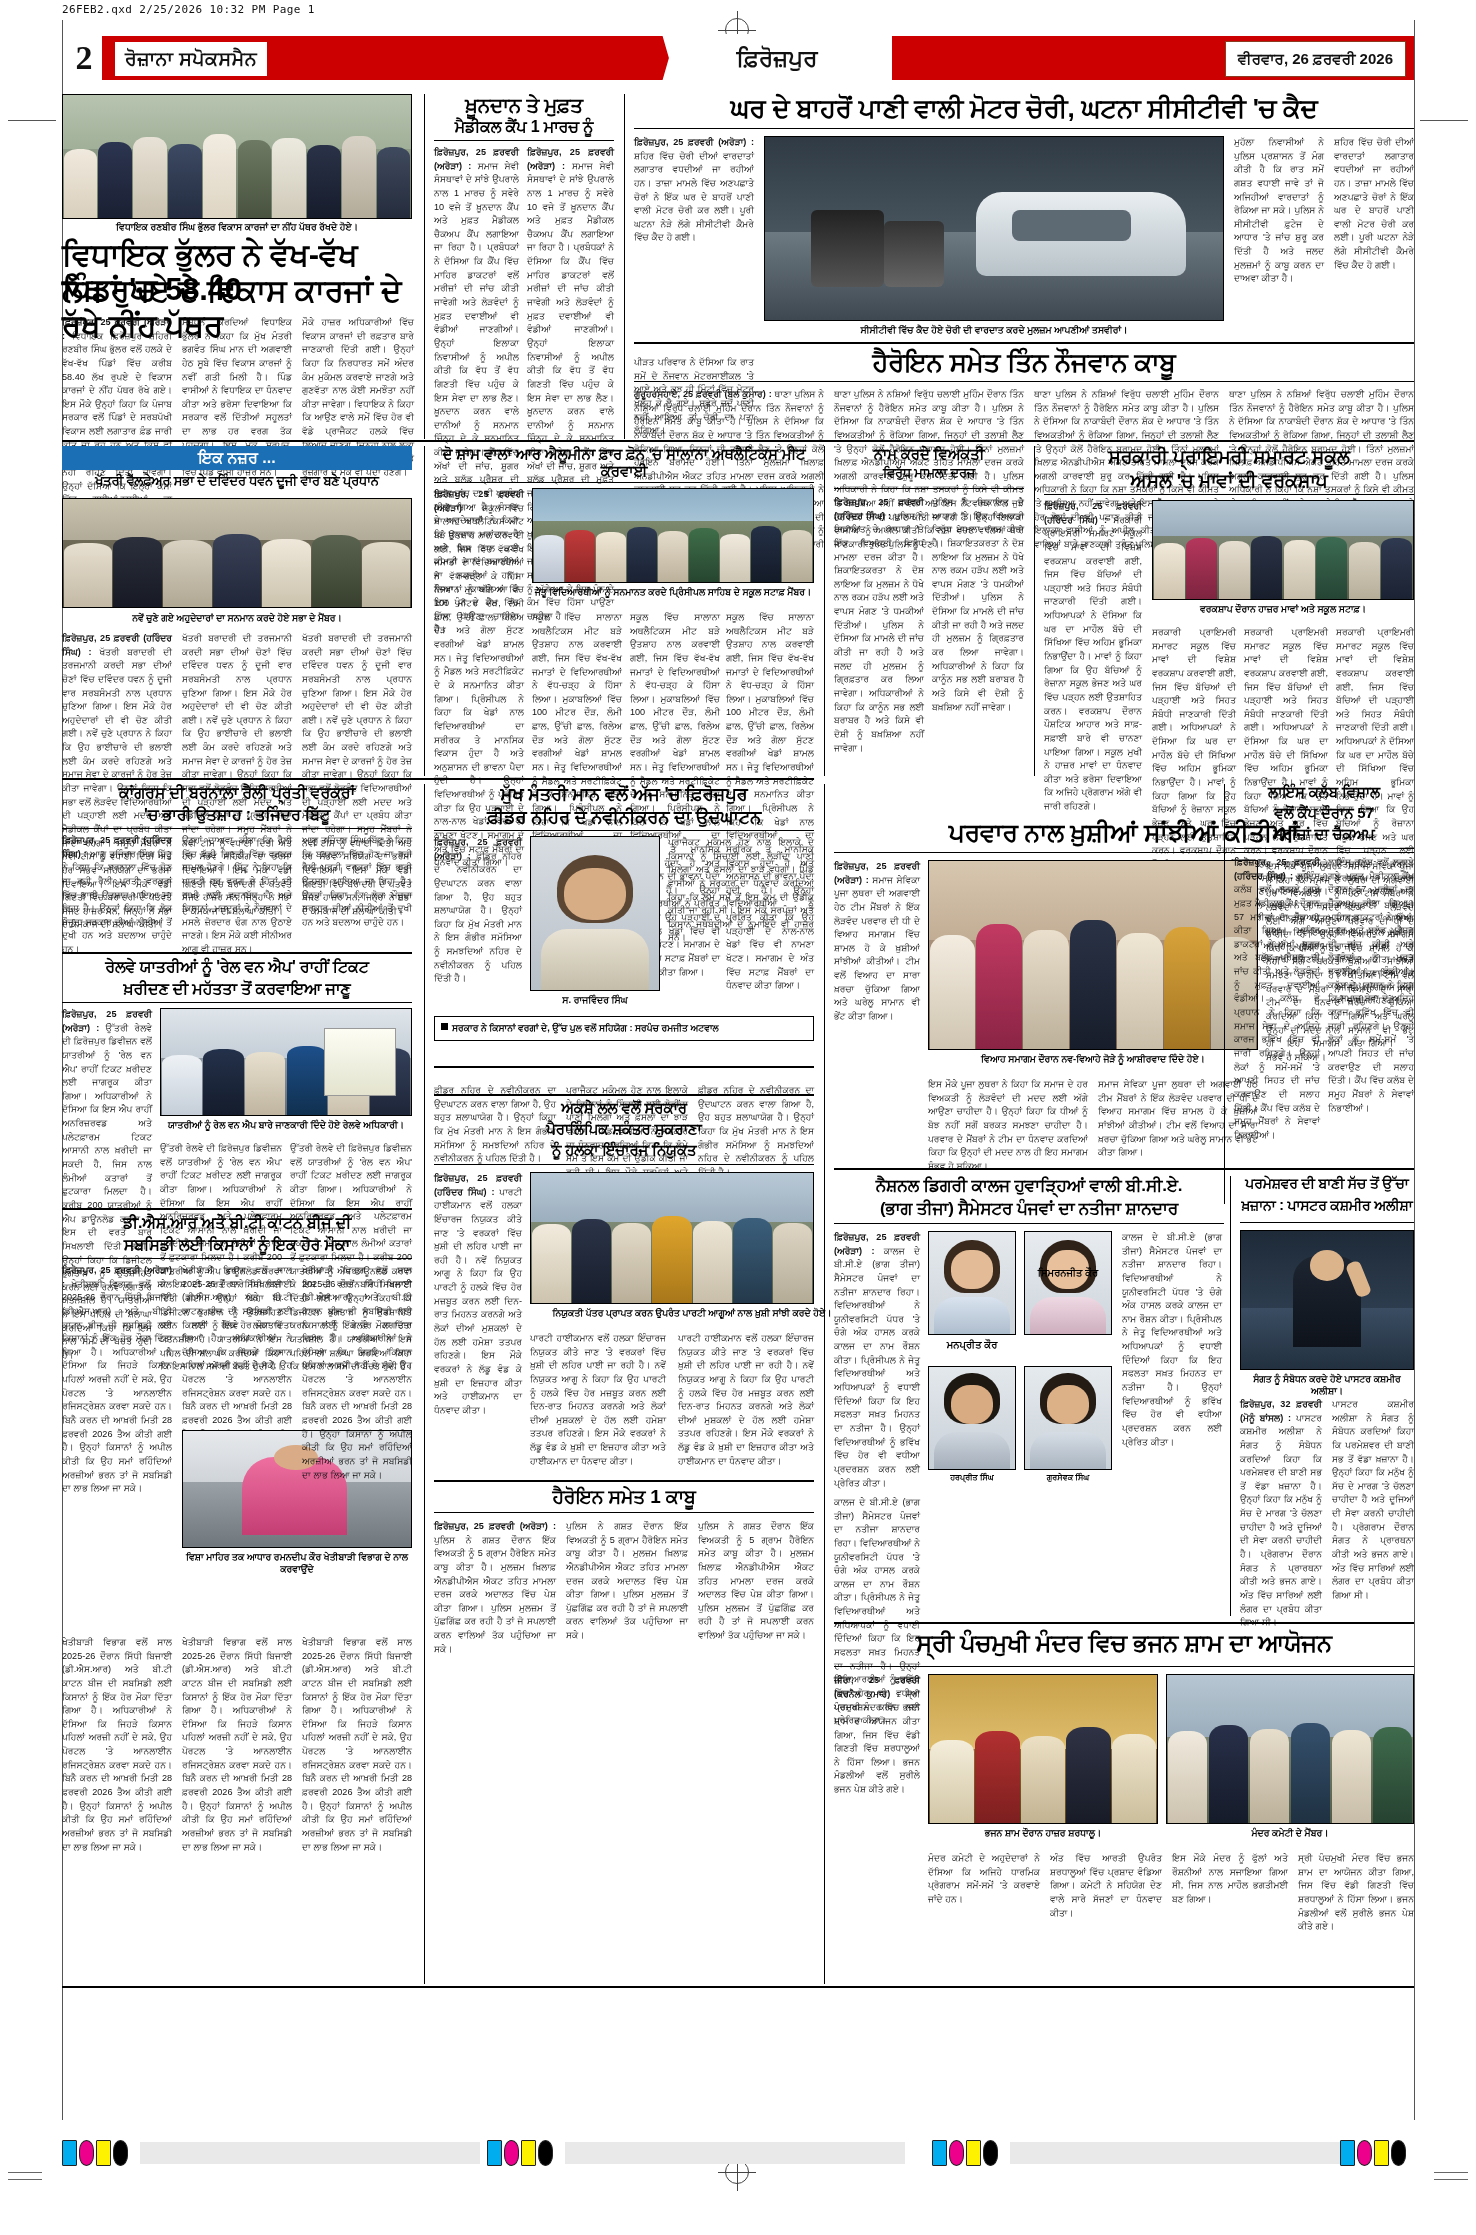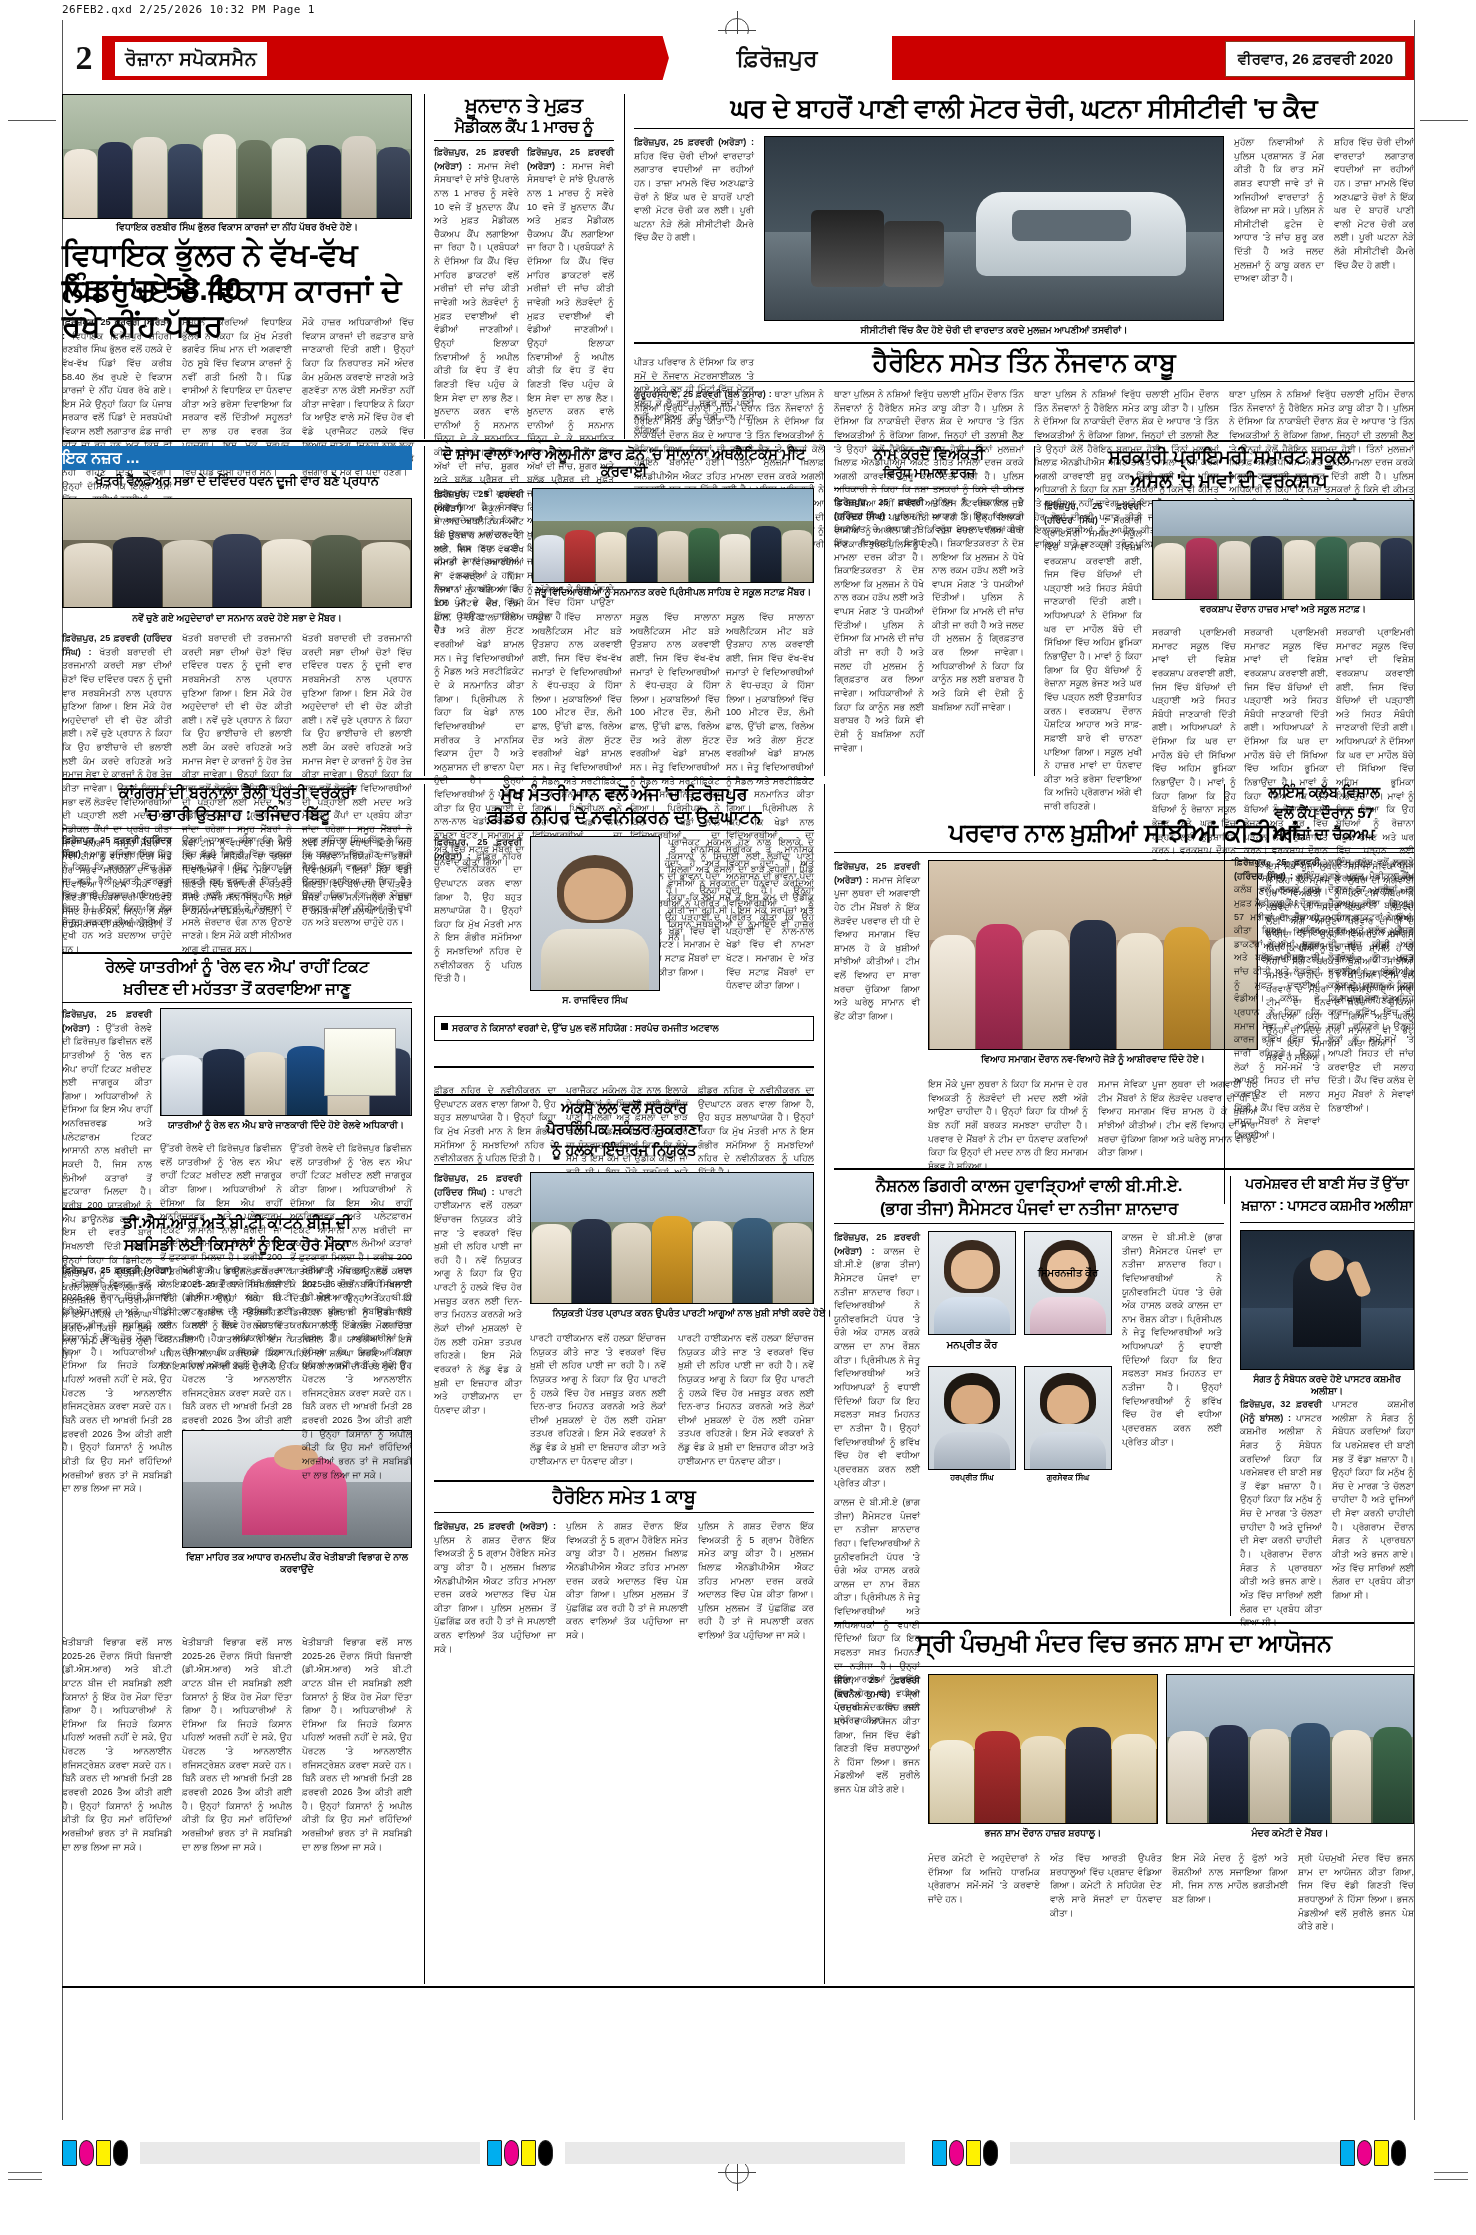--- a/index.html
+++ b/index.html
@@ -83,21 +83,21 @@
 
   .box{position:absolute;box-sizing:border-box;}
 
   
   .photo{position:absolute;border:1px solid #000;box-sizing:border-box;overflow:hidden;background:#cfd3d0;}
   .photo .sky{position:absolute;left:0;top:0;width:100%;height:46%;}
   .photo .grd{position:absolute;left:0;bottom:0;width:100%;height:56%;}
   .photo .ppl{position:absolute;bottom:0;width:100%;height:72%;display:flex;align-items:flex-end;}
   .photo .ppl i{flex:1;margin:0 .6px;border-radius:40% 40% 0 0 / 14% 14% 0 0;}
 
-  .ban-blue{background:#1a6fb5;color:#fff;font-weight:bold;}
+  .ban-blue{background:#1a6fb5;color:#fff;font-weight:bold;text-align:center;}
 
   .quotebox{border:1px solid #000;padding:5px 6px;font-size:9.2px;font-weight:bold;line-height:1.45;}
   .bullet-sq{display:inline-block;width:7px;height:7px;background:#000;margin-right:4px;vertical-align:1px;}
 </style>
 </head>
 <body>
 
 <div class="page-slug">26FEB2.qxd   2/25/2026   10:32 PM   Page 1</div>
 
 <div class="crop-line" style="left:62px;top:20px;width:1px;height:2100px;"></div>
@@ -153,21 +153,21 @@
     <b class="oval" style="background:#000000"></b>
 </div>
 
 <div class="sheet">
 
   <div class="masthead">
     <div class="mh-red"></div>
     <div class="mh-pagenum">2</div>
     <div class="mh-logo">ਰੋਜ਼ਾਨਾ ਸਪੋਕਸਮੈਨ</div>
     <div class="mh-center">ਫ਼ਿਰੋਜ਼ਪੁਰ</div>
-    <div class="mh-date">ਵੀਰਵਾਰ, 26 ਫ਼ਰਵਰੀ 2020</div>
+    <div class="mh-date">ਵੀਰਵਾਰ, 26 ਫ਼ਰਵਰੀ 2026</div>
   </div>
 
   <div class="photo" style="left:0;top:58px;width:350px;height:125px;">
     <div class="sky" style="background:linear-gradient(#b8c4b0,#9fae97);"></div>
     <div class="grd" style="background:linear-gradient(#8d9b86,#6f7d69);"></div>
     <div class="ppl">
       <i style="height:78%;background:linear-gradient(#f0e9dd,#d9cfbd)"></i>
       <i style="height:86%;background:linear-gradient(#2c3550,#1a2033)"></i>
       <i style="height:92%;background:linear-gradient(#e8e2d6,#c9c0ae)"></i>
       <i style="height:84%;background:linear-gradient(#3d4a63,#232c40)"></i>

